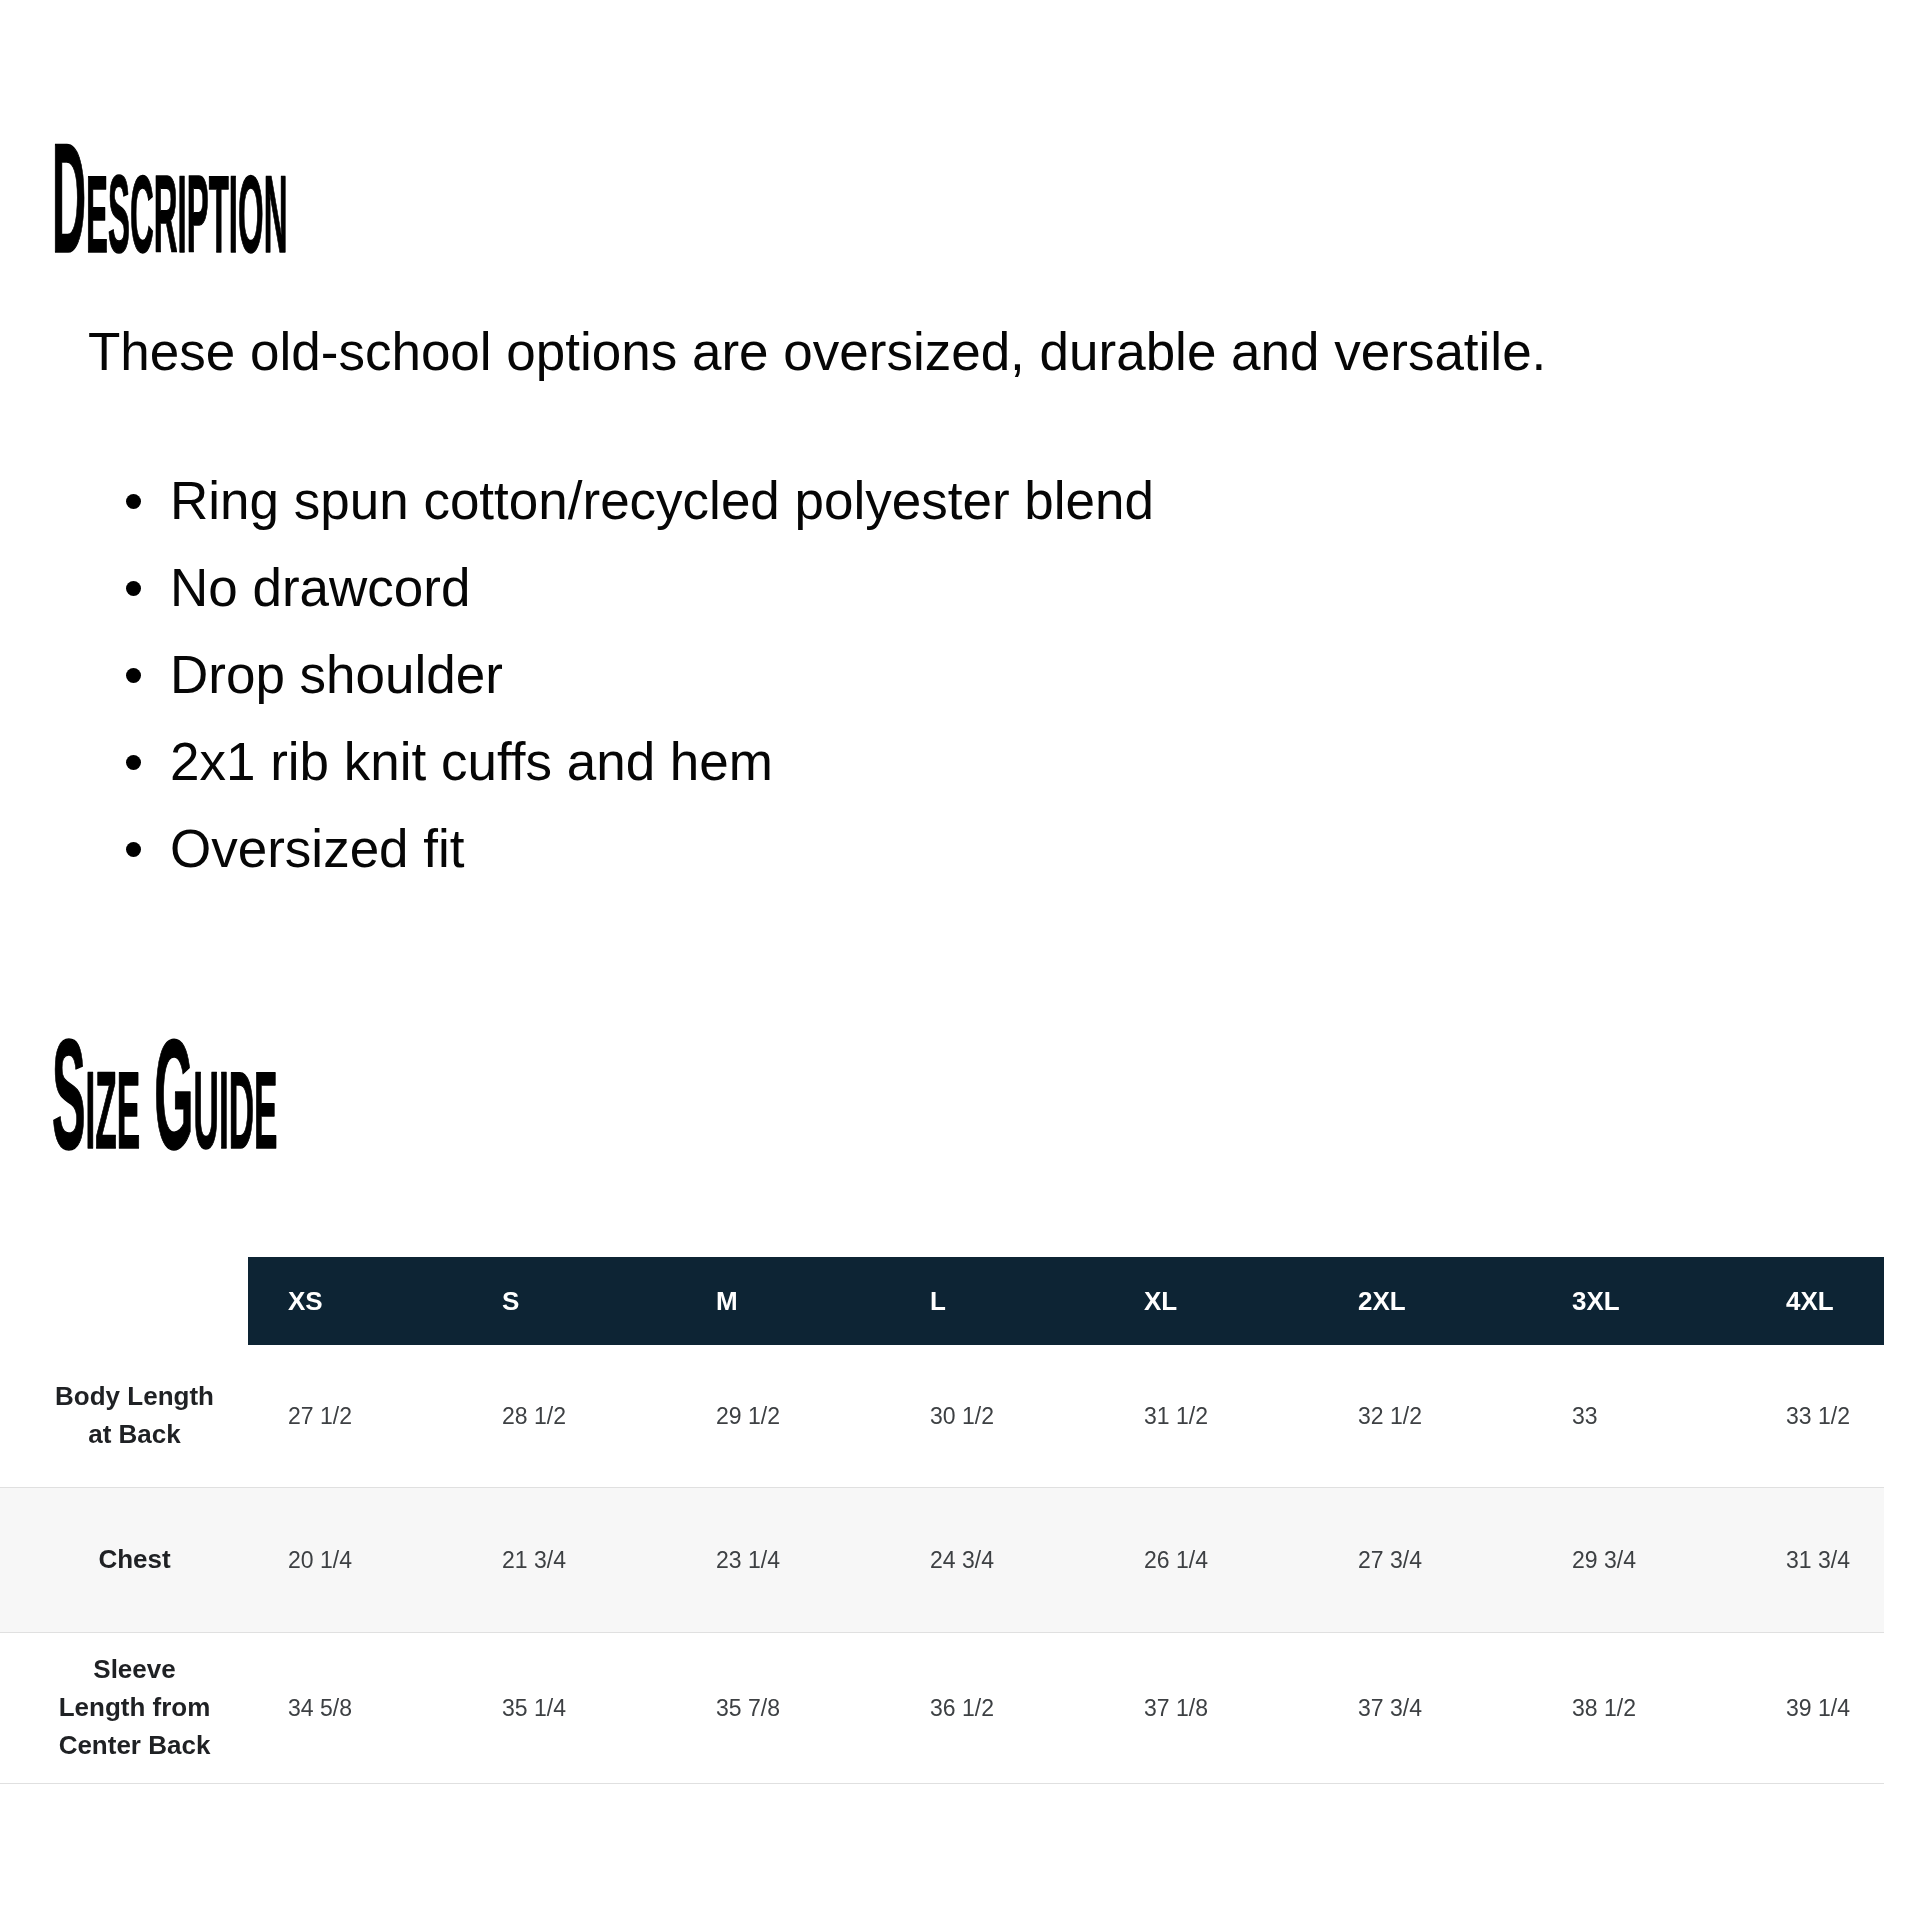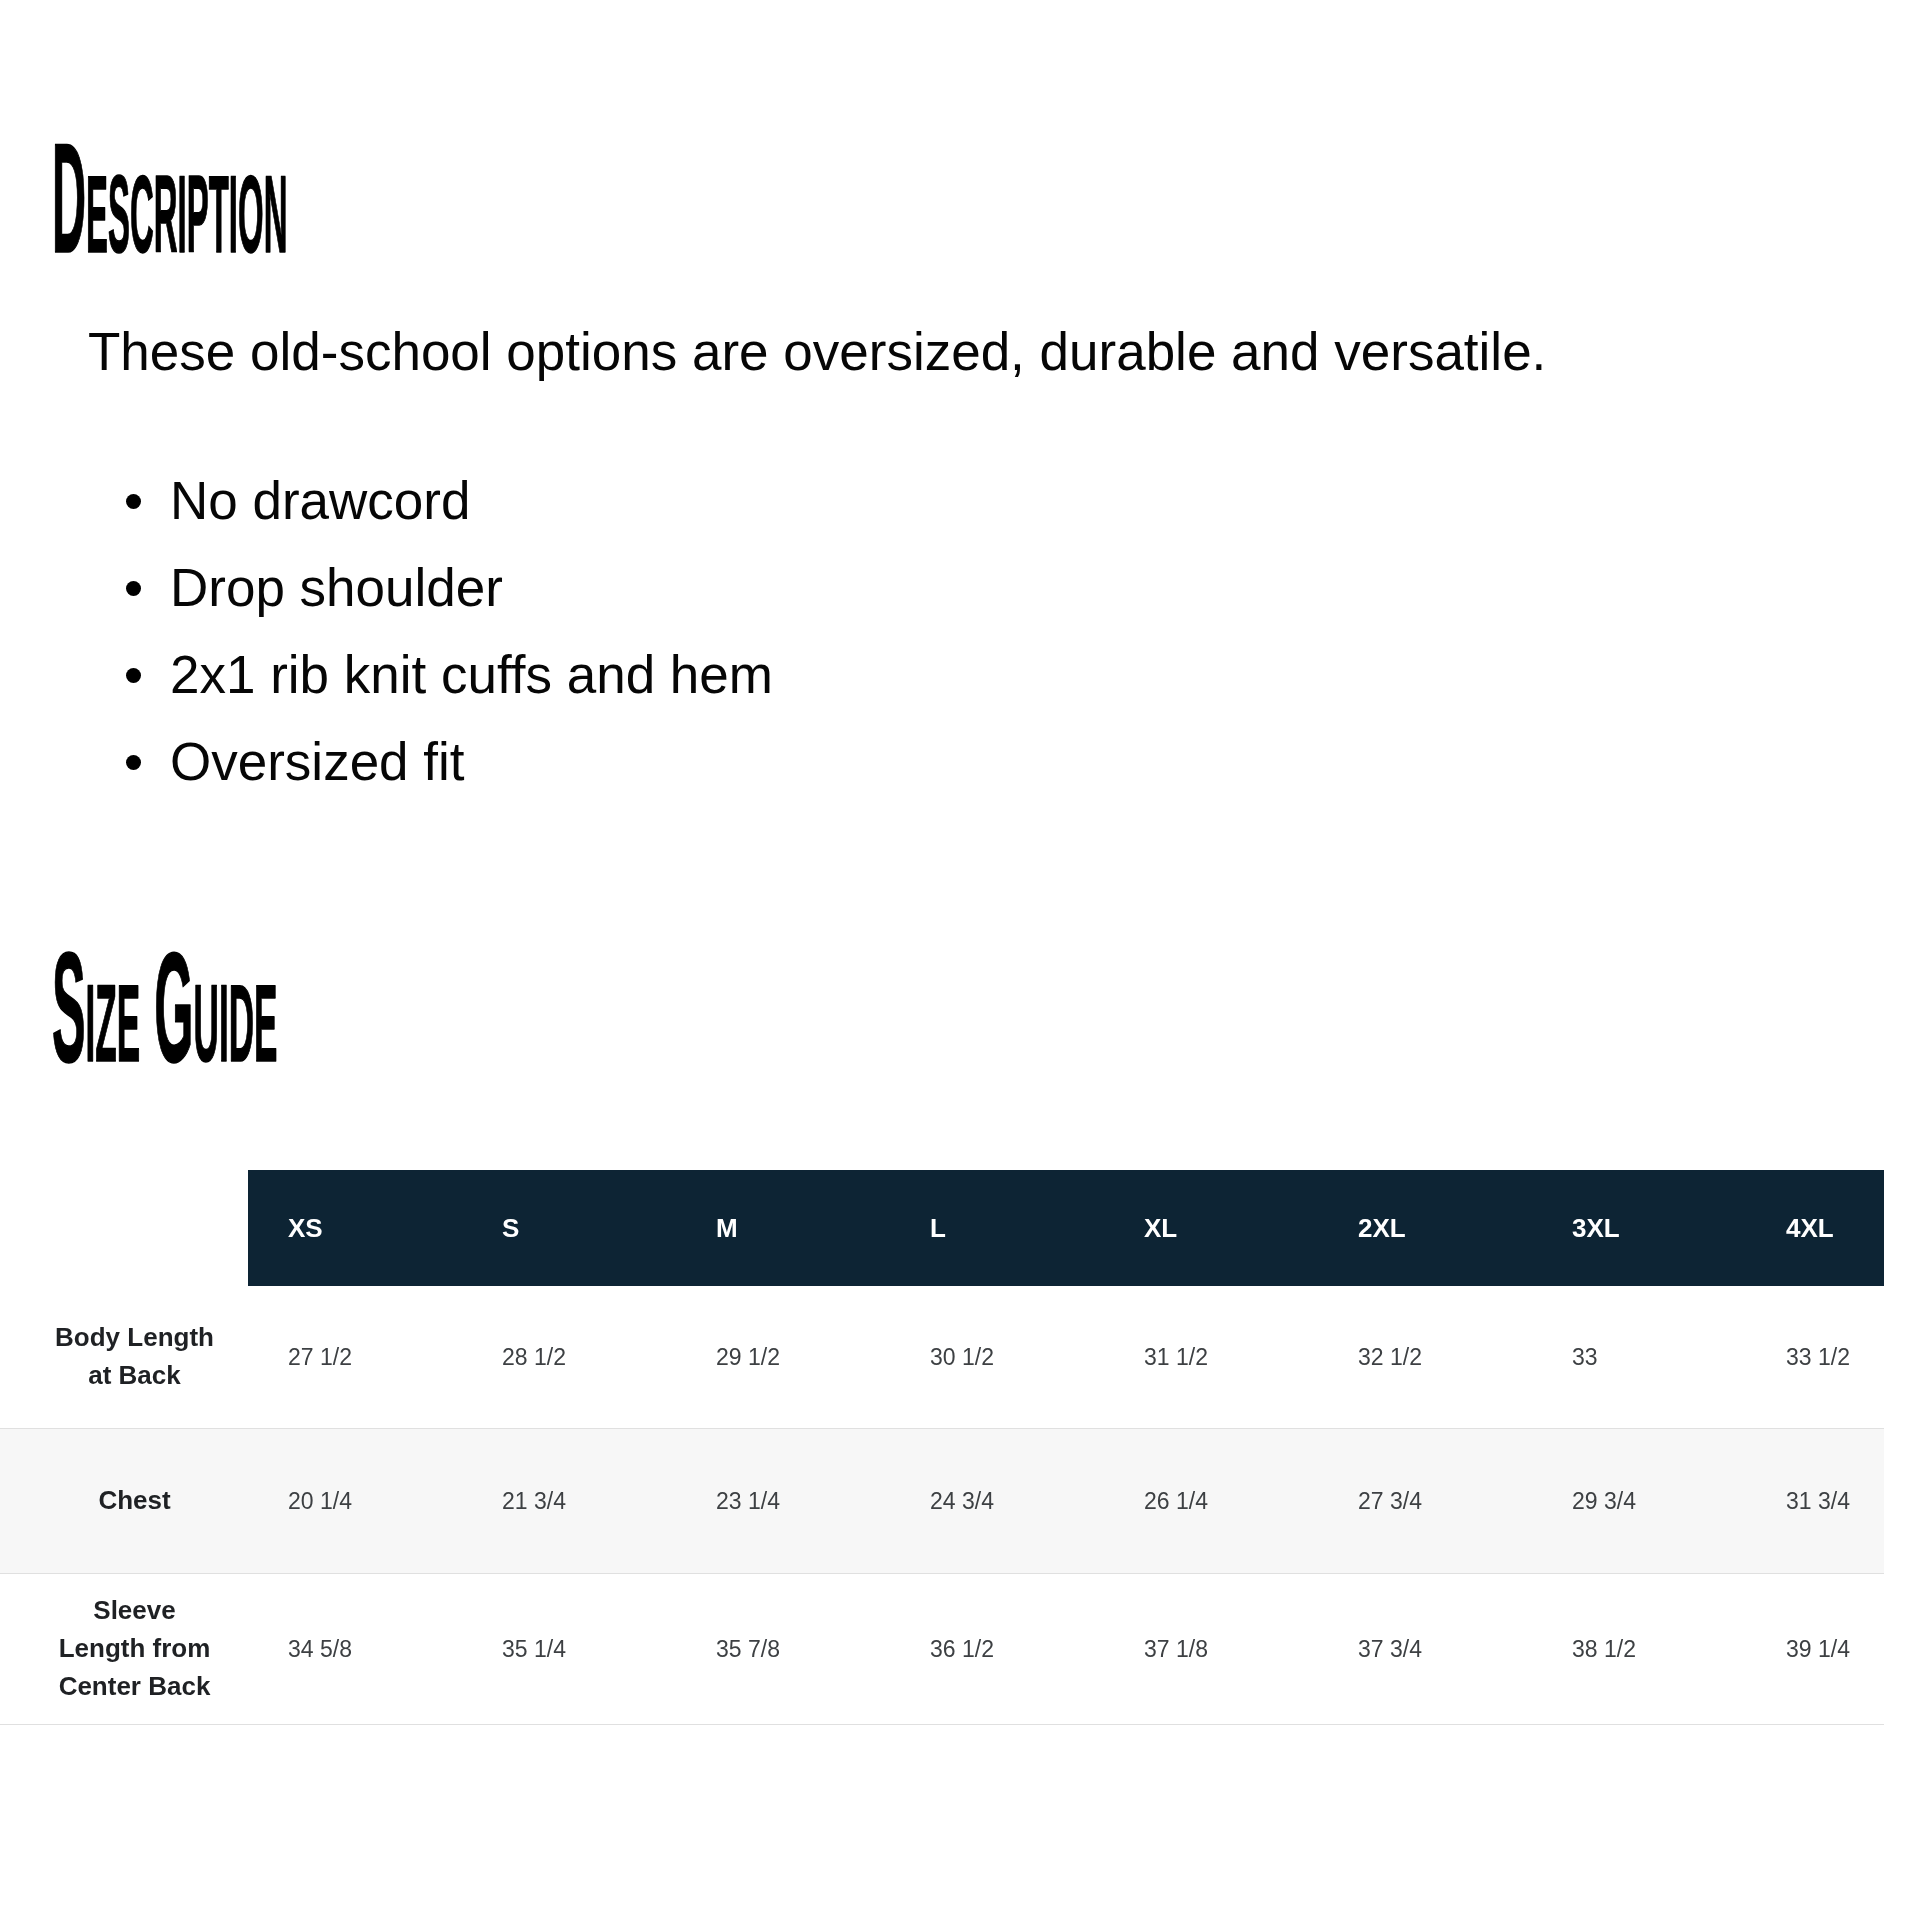--- a/index.html
+++ b/index.html
@@ -50,21 +50,21 @@
   
   .table-wrap{
     margin-top:100px;width:1884px;overflow:hidden;
   }
   table.size-table{
     border-collapse:collapse;table-layout:fixed;width:1958px;
   }
   col.c-label{width:248px;}
   col.c-size{width:214px;}
   thead th{
-    height:116px;background:var(--navy);color:#ffffff;
+    height:88px;background:var(--navy);color:#ffffff;
     font-size:26px;font-weight:700;text-align:left;
     padding:0 0 0 40px;vertical-align:middle;
   }
   thead th.corner{background:#ffffff;}
   tbody tr{border-bottom:1px solid var(--border);}
   tbody th.row-label{
     text-align:center;padding:14px 10px 14px 31px;
     font-size:26px;font-weight:700;color:var(--label);
     line-height:1.45;vertical-align:middle;background:transparent;
   }
@@ -86,20 +86,21 @@
   <section>
     <h2 class="display-heading first">
       <svg width="277" height="124" viewBox="0 0 280 125">
         <text x="2" y="116" textLength="238" lengthAdjust="spacingAndGlyphs">Description</text>
       </svg>
     </h2>
 
     <p class="intro">These old-school options are oversized, durable and versatile.</p>
 
     <ul class="features">
+      <li><span class="dot"></span><span>Ring spun cotton/recycled polyester blend</span></li>
       <li><span class="dot"></span><span>No drawcord</span></li>
       <li><span class="dot"></span><span>Drop shoulder</span></li>
       <li><span class="dot"></span><span>2x1 rib knit cuffs and hem</span></li>
       <li><span class="dot"></span><span>Oversized fit</span></li>
     </ul>
   </section>
 
   <section>
     <h2 class="display-heading second">
       <svg width="277" height="124" viewBox="0 0 280 125">

